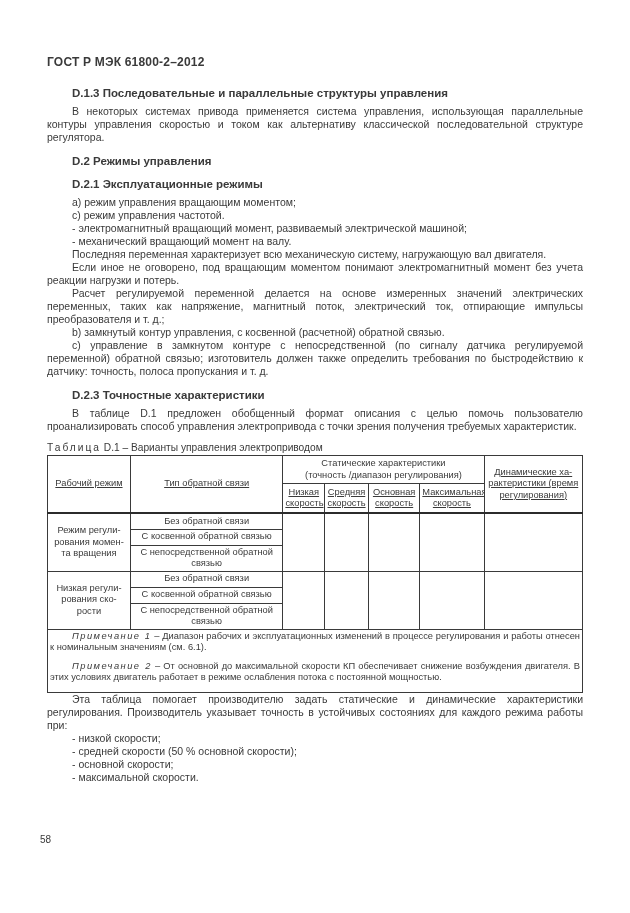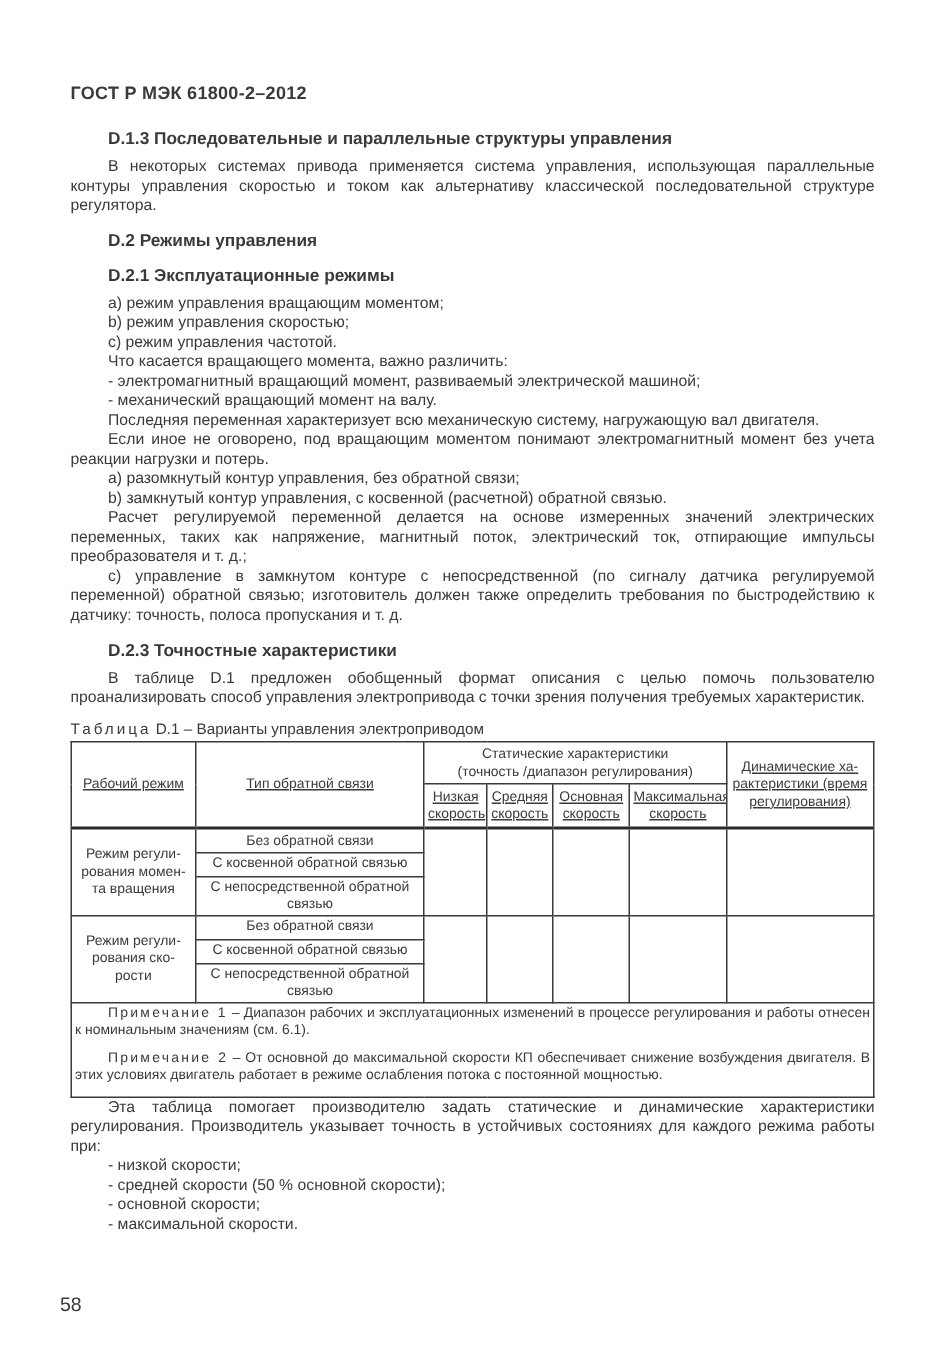--- a/index.html
+++ b/index.html
@@ -56,53 +56,50 @@
   tr.r-fb { height:16px; }
   td.notes {
     text-align:left;
     padding:5px 6px 2px 6px;
   }
   p.note {
     font-size:9.3px; line-height:11.5px;
     text-align:justify; text-indent:22px;
     margin:0 0 7px 0;
   }
-  p.note .note-label { letter-spacing:1.5px; }
+  p.note .note-label { letter-spacing:1.5px;font-style:italic; }
   .closing { margin-top:11px; }
   .page-number {
     position:absolute;
-    left:40px; bottom:36px;
-    font-size:13px;
+    left:40px; bottom:68px;
+    font-size:10px;
   }
 </style>
 </head>
 <body>
 
 <div class="page">
 
   <div class="doc-number">ГОСТ Р МЭК 61800-2–2012</div>
 
   <div class="sec-heading">D.1.3 Последовательные и параллельные структуры управления</div>
   <p class="body">В некоторых системах привода применяется система управления, использующая параллельные контуры управления скоростью и током как альтернативу классической последовательной структуре регулятора.</p>
 
   <div class="sec-heading">D.2 Режимы управления</div>
 
   <div class="sec-heading">D.2.1 Эксплуатационные режимы</div>
   <p class="body">a) режим управления вращающим моментом;</p>
-  <p class="body">b) режим управления скоростью;</p>
   <p class="body">c) режим управления частотой.</p>
-  <p class="body">Что касается вращающего момента, важно различить:</p>
   <p class="body">- электромагнитный вращающий момент, развиваемый электрической машиной;</p>
   <p class="body">- механический вращающий момент на валу.</p>
   <p class="body">Последняя переменная характеризует всю механическую систему, нагружающую вал двигателя.</p>
   <p class="body">Если иное не оговорено, под вращающим моментом понимают электромагнитный момент без учета реакции нагрузки и потерь.</p>
 
-  <p class="body">a) разомкнутый контур управления, без обратной связи;</p>
+  <p class="body">Расчет регулируемой переменной делается на основе измеренных значений электрических переменных, таких как напряжение, магнитный поток, электрический ток, отпирающие импульсы преобразователя и т. д.;</p>
   <p class="body">b) замкнутый контур управления, с косвенной (расчетной) обратной связью.</p>
-  <p class="body">Расчет регулируемой переменной делается на основе измеренных значений электрических переменных, таких как напряжение, магнитный поток, электрический ток, отпирающие импульсы преобразователя и т. д.;</p>
   <p class="body">c) управление в замкнутом контуре с непосредственной (по сигналу датчика регулируемой переменной) обратной связью; изготовитель должен также определить требования по быстродействию к датчику: точность, полоса пропускания и т. д.</p>
 
   <div class="sec-heading">D.2.3 Точностные характеристики</div>
   <p class="body">В таблице D.1 предложен обобщенный формат описания с целью помочь пользователю проанализировать способ управления электропривода с точки зрения получения требуемых характеристик.</p>
 
   <div class="tbl-caption">
     <span class="cap-label">Таблица</span>
     <span>D.1 – Варианты управления электроприводом</span>
   </div>
 
@@ -143,21 +140,21 @@
         <td rowspan="3"></td>
         <td rowspan="3"></td>
       </tr>
       <tr class="r-fb">
         <td>С косвенной обратной связью</td>
       </tr>
       <tr>
         <td>С непосредственной обратной связью</td>
       </tr>
       <tr class="r-fb">
-        <td rowspan="3">Режим регули-рования ско-рости</td>
+        <td rowspan="3">Низкая регули-рования ско-рости</td>
         <td>Без обратной связи</td>
         <td rowspan="3"></td>
         <td rowspan="3"></td>
         <td rowspan="3"></td>
         <td rowspan="3"></td>
         <td rowspan="3"></td>
       </tr>
       <tr class="r-fb">
         <td>С косвенной обратной связью</td>
       </tr>

